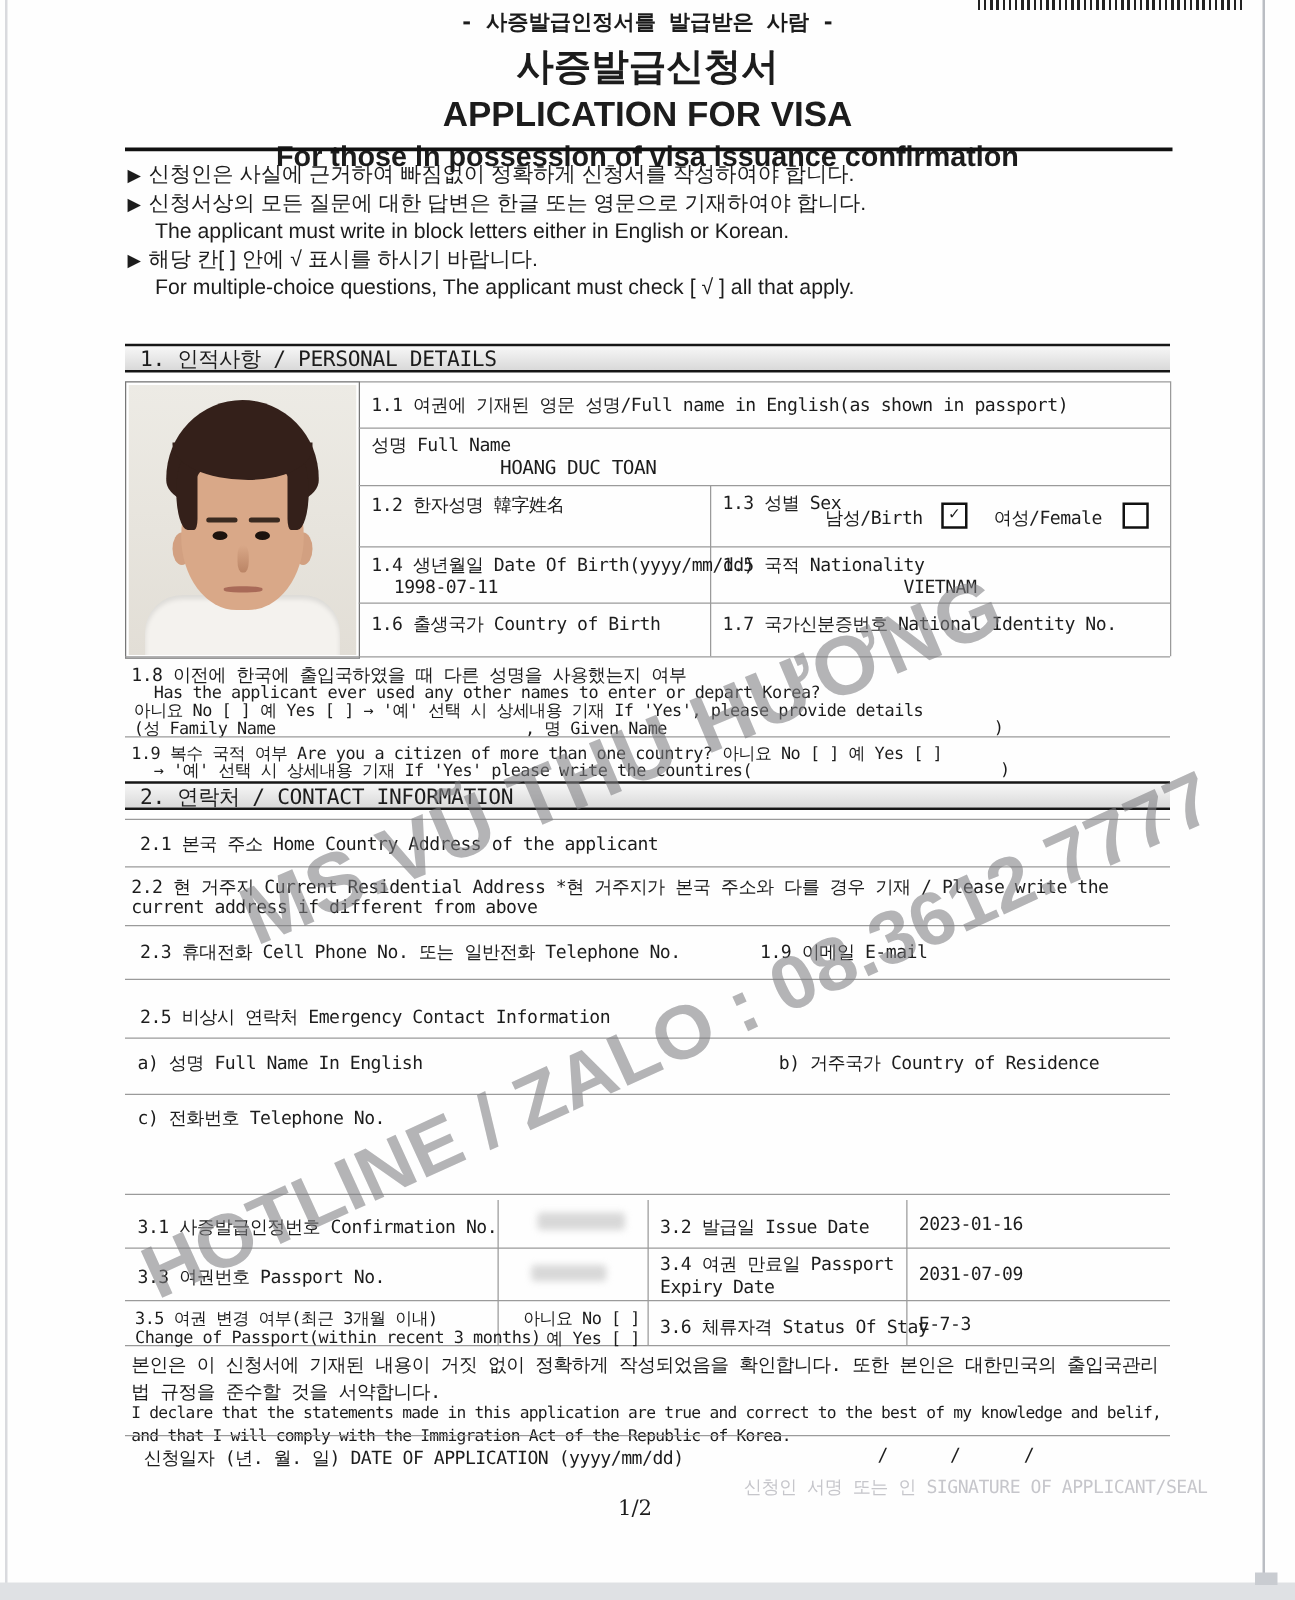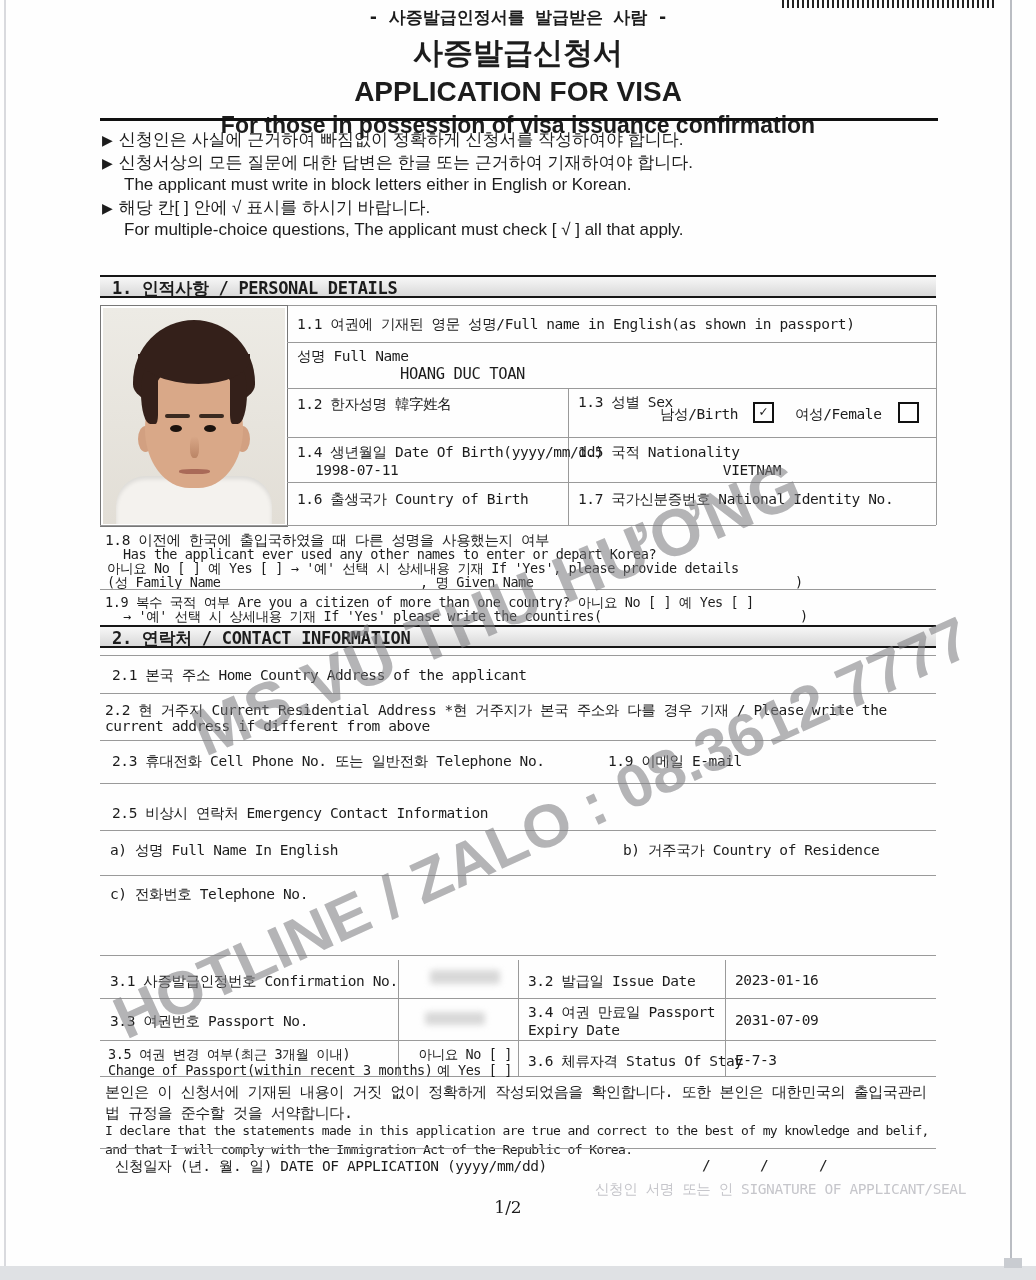--- a/index.html
+++ b/index.html
@@ -30,21 +30,21 @@
   
   .instr{position:absolute;left:102px;top:129px;width:836px;font-size:17px;line-height:22.5px;
     font-family:"Liberation Sans",sans-serif;}
   .instr .ko .b{margin-right:6px;font-size:14px;}
   .instr .en{padding-left:22px;}
 
   
   .bar{position:absolute;left:100px;width:836px;height:23px;
     background:linear-gradient(180deg,#f7f7f7,#d9d9d9);
     border-top:2px solid #161616;border-bottom:2px solid #161616;
-    font-weight:bold;font-size:17px;line-height:23px;padding-left:12px;box-sizing:border-box;
+    font-weight:normal;font-size:17px;line-height:23px;padding-left:12px;box-sizing:border-box;
     letter-spacing:-0.3px;}
   .bar-line{position:absolute;left:100px;width:836px;height:1px;background:#9a9a9a;}
 
   .lbl{font-size:14.5px;letter-spacing:-0.4px;white-space:nowrap;}
   .hline{position:absolute;height:1px;background:#9a9a9a;}
   .vline{position:absolute;width:1px;background:#9a9a9a;}
 
   
   .cbx{display:inline-block;width:17px;height:17px;border:2px solid #111;background:#fff;
     text-align:center;line-height:15px;font-size:14px;font-weight:bold;vertical-align:middle;}
@@ -103,21 +103,21 @@
   <div class="hdr">
     <div class="hdr-note">- 사증발급인정서를 발급받은 사람 -</div>
     <div class="hdr-ko">사증발급신청서</div>
     <div class="hdr-en">APPLICATION FOR VISA</div>
     <div class="hdr-sub">For those in possession of visa issuance confirmation</div>
   </div>
   <div class="hdr-rule"></div>
 
   <div class="instr">
     <div class="ko"><span class="b">▶</span><span>신청인은 사실에 근거하여 빠짐없이 정확하게 신청서를 작성하여야 합니다.</span></div>
-    <div class="ko"><span class="b">▶</span><span>신청서상의 모든 질문에 대한 답변은 한글 또는 근거하여 기재하여야 합니다.</span></div>
+    <div class="ko"><span class="b">▶</span><span>신청서상의 모든 질문에 대한 답변은 한글 또는 영문으로 기재하여야 합니다.</span></div>
     <div class="en">The applicant must write in block letters either in English or Korean.</div>
     <div class="ko"><span class="b">▶</span><span>해당 칸[ ] 안에 √ 표시를 하시기 바랍니다.</span></div>
     <div class="en">For multiple-choice questions, The applicant must check [ √ ] all that apply.</div>
   </div>
 
   <div class="bar mono" style="top:275px;">1. 인적사항 / PERSONAL DETAILS</div>
   <div class="bar-line" style="top:305px;"></div>
 
   <div class="photo-box">
     <div class="photo">

